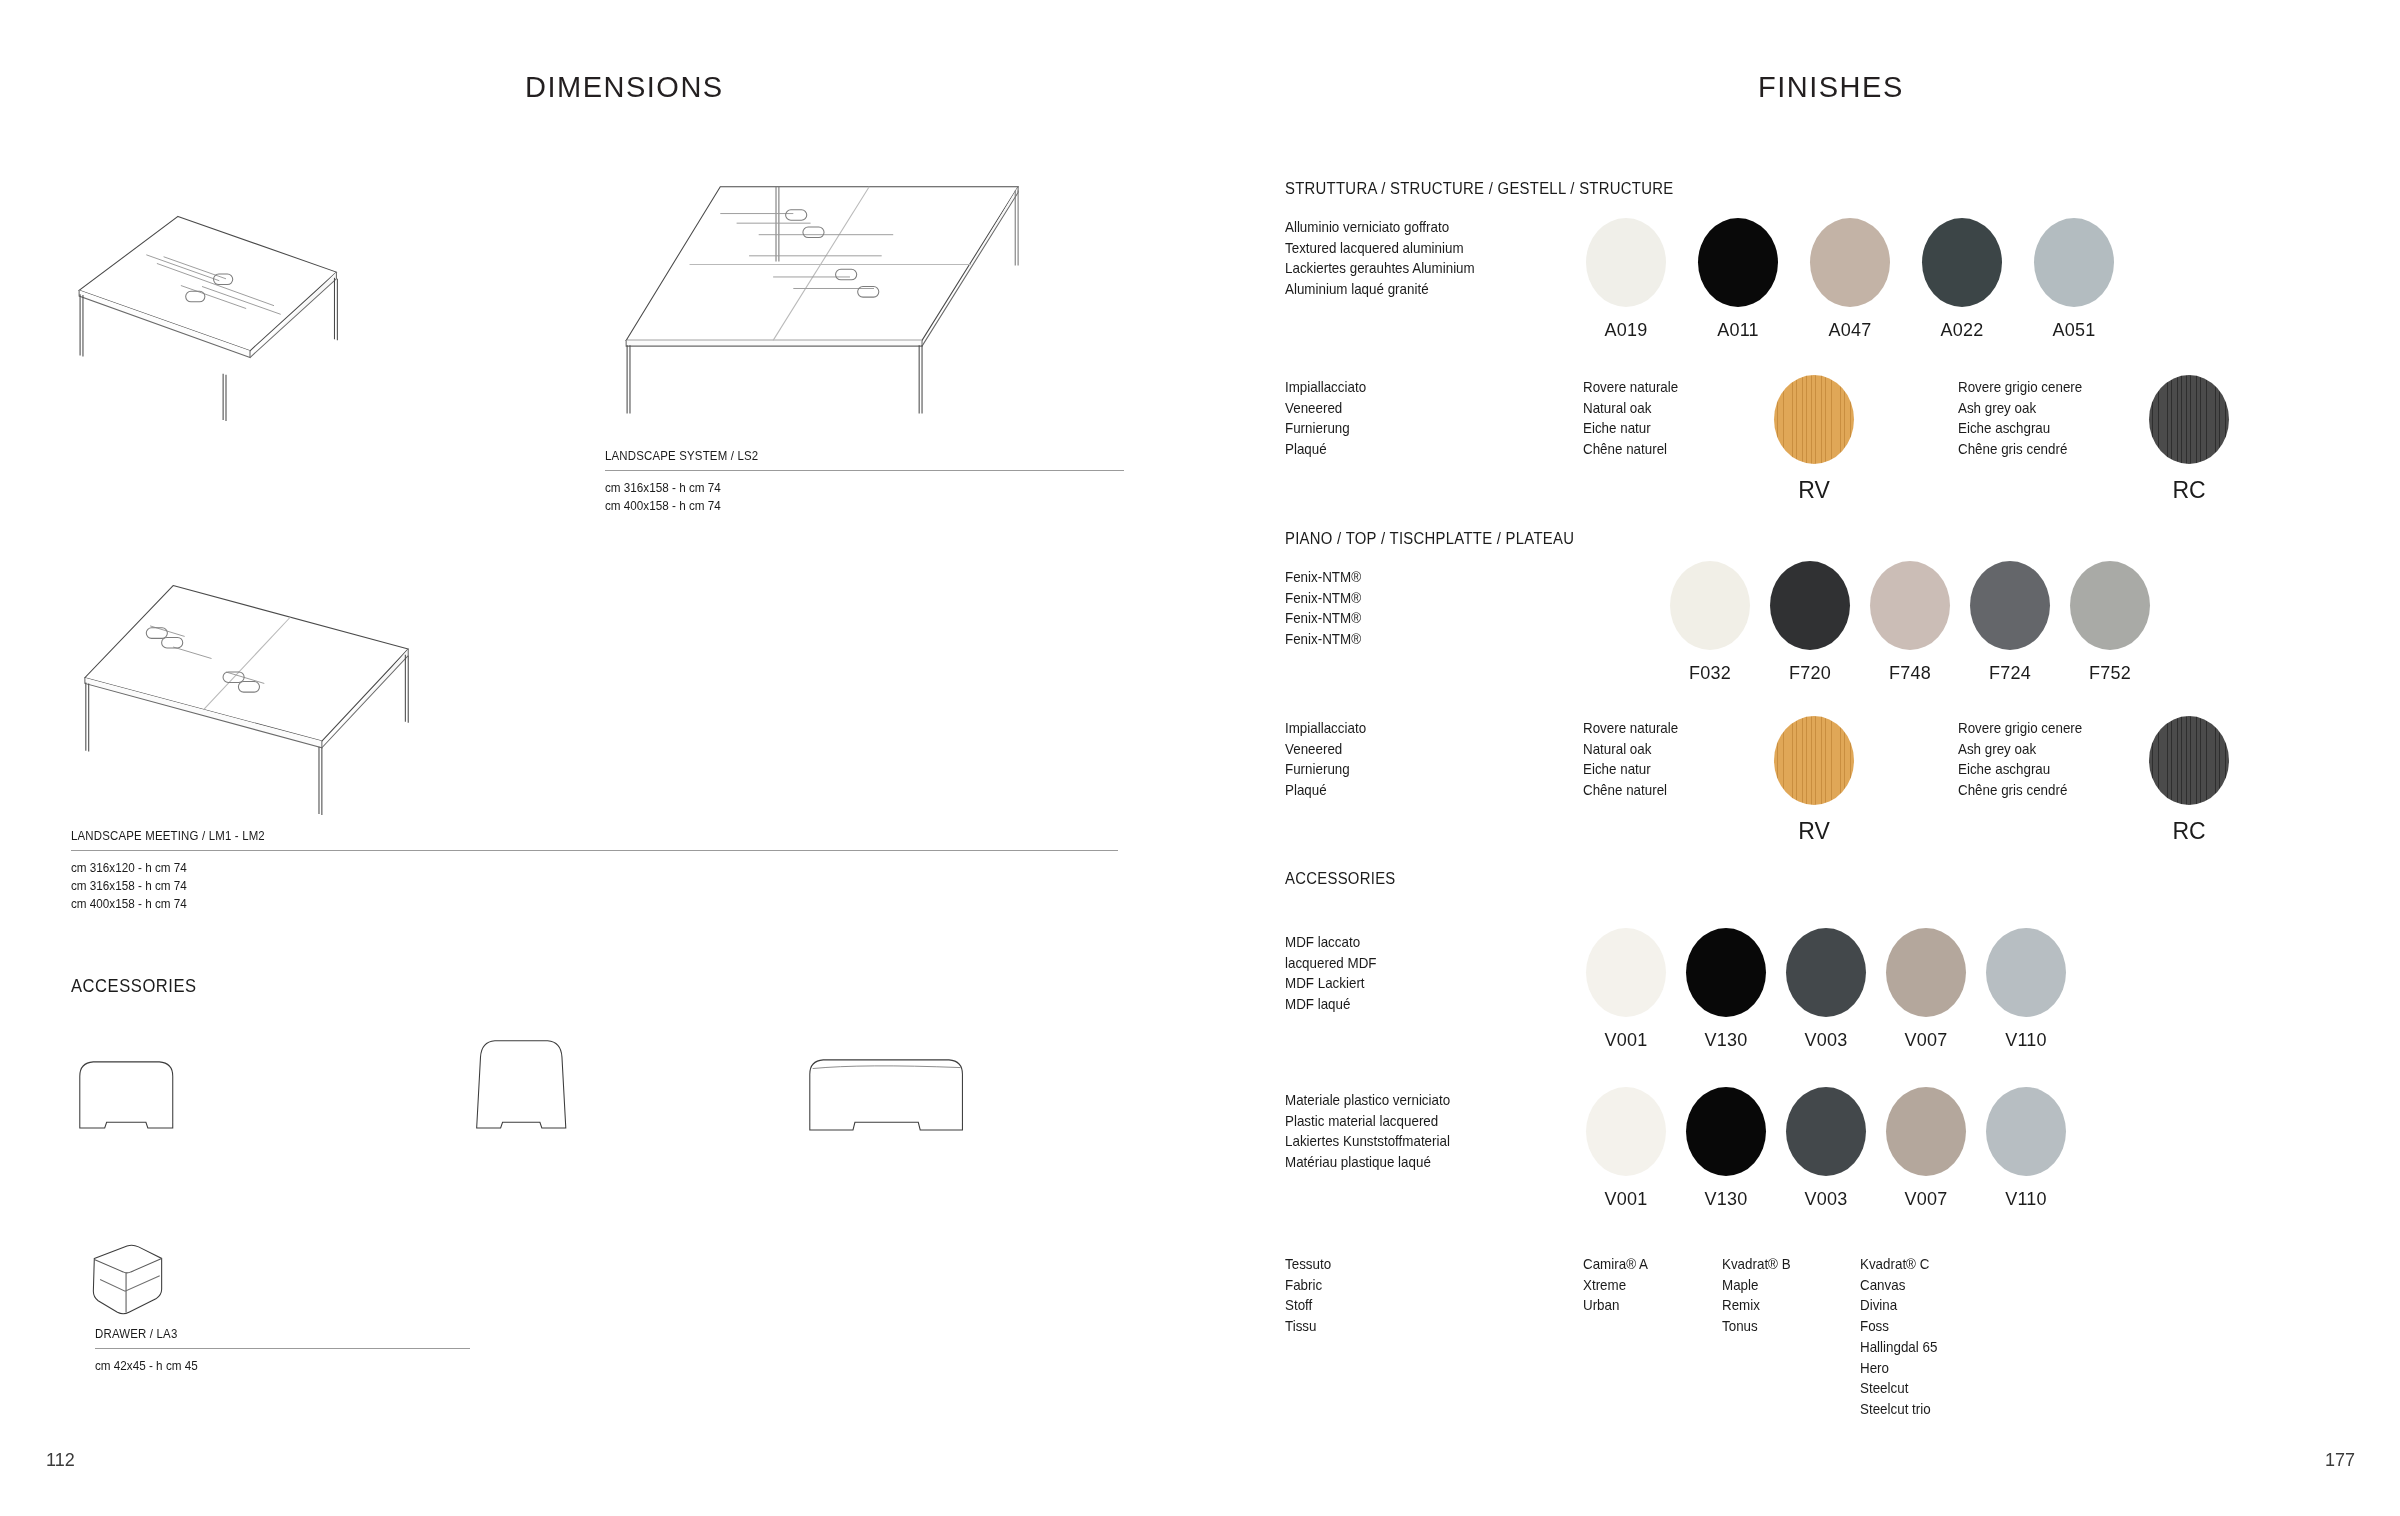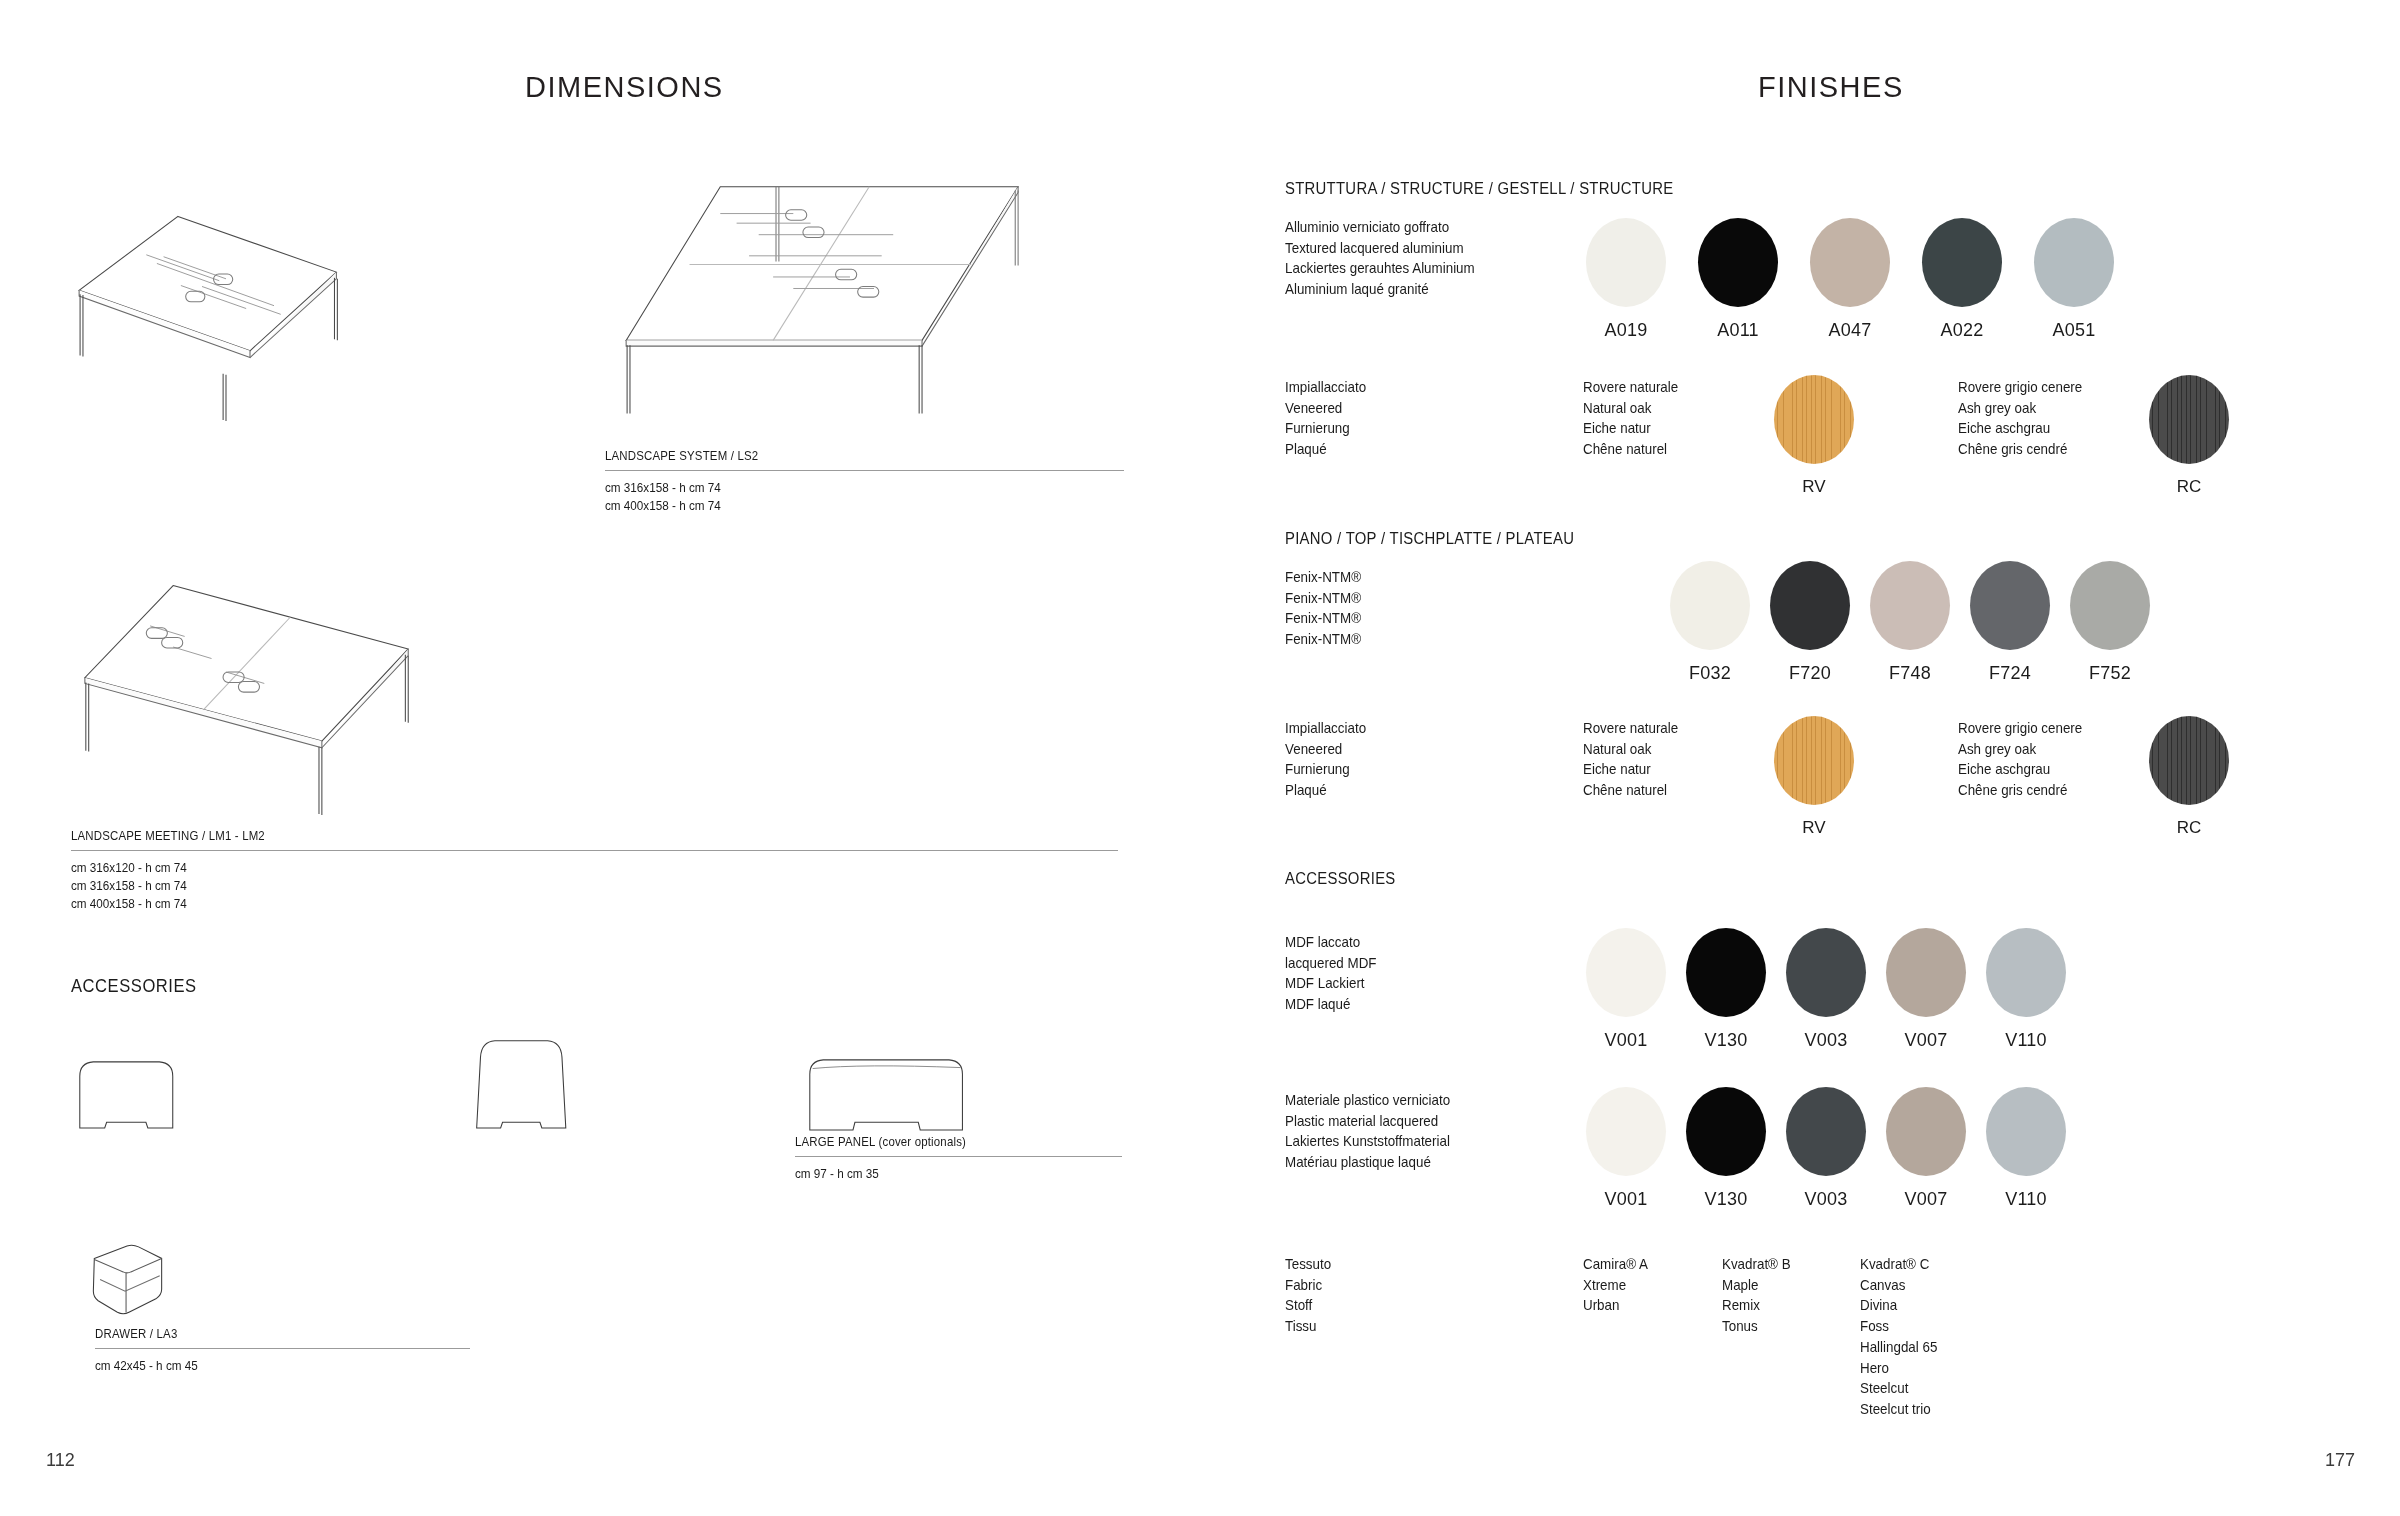--- a/index.html
+++ b/index.html
@@ -115,21 +115,21 @@
   }
   .swatch-code {
     margin-top: 13.4px;
     font-size: 18px;
     color: #1b1b1b;
     letter-spacing: 0.2px;
   }
   .wood-swatch-group { position: absolute; }
   .wood-label {
     text-align: center;
-    font-size: 17px;
+    font-size: 23px;
     margin-top: 13.4px;
     color: #1b1b1b;
   }
   .fabric-col {
     position: absolute;
     font-size: 14.4px;
     line-height: 20.7px;
     color: #1b1b1b;
     white-space: nowrap;
     transform: scaleX(.93);
@@ -253,25 +253,20 @@
       <path d="M8 96 L12 22 Q13 6 27 5 L82 5 Q96 6 97 22 L101 96 L76 96 L74 90 L35 90 L33 96 Z"></path>
     </svg>
   </div>
 
   <div class="drawing" style="left:805px; top:1055px;">
     <svg width="168" height="77" viewBox="0 0 175 80" fill="#ffffff" stroke="#3c3c3c" stroke-width="1.1">
       <path d="M5 78 L5 20 Q5 6 19 5 L150 5 Q164 6 164 20 L164 78 L120 78 L118 70 L52 70 L50 78 Z"></path>
       <path d="M8 14 Q60 9 162 13" fill="none" stroke="#7b7b7b" stroke-width="0.9"></path>
     </svg>
   </div>
-  <div class="product-block" style="left:795px; top:1134px; width:327px;">
-    <div class="product-caption">LARGE PANEL (cover optionals)</div>
-    <div class="caption-rule"></div>
-    <div class="dim-line">cm 97 - h cm 35</div>
-  </div>
 
   <div class="drawing" style="left:77px; top:1241px;">
     <svg width="101" height="82" viewBox="0 0 105 85" fill="none" stroke="#3c3c3c" stroke-width="1.1">
       <path d="M18 18 L52 5 Q58 3 64 6 L88 18 L88 50 Q88 56 82 60 L54 74 Q48 77 42 74 L22 62 Q17 58 17 52 Z" fill="#ffffff"></path>
       <path d="M18 19 L48 32 Q52 34 56 32 L88 18" fill="none" stroke="#5a5a5a"></path>
       <path d="M51 33 L51 74" fill="none" stroke="#5a5a5a"></path>
       <path d="M24 40 L50 52 L86 36" fill="none" stroke="#6e6e6e"></path>
     </svg>
   </div>
   <div class="product-block" style="left:71px; top:1326px; width:375px;margin-left:24px;">

